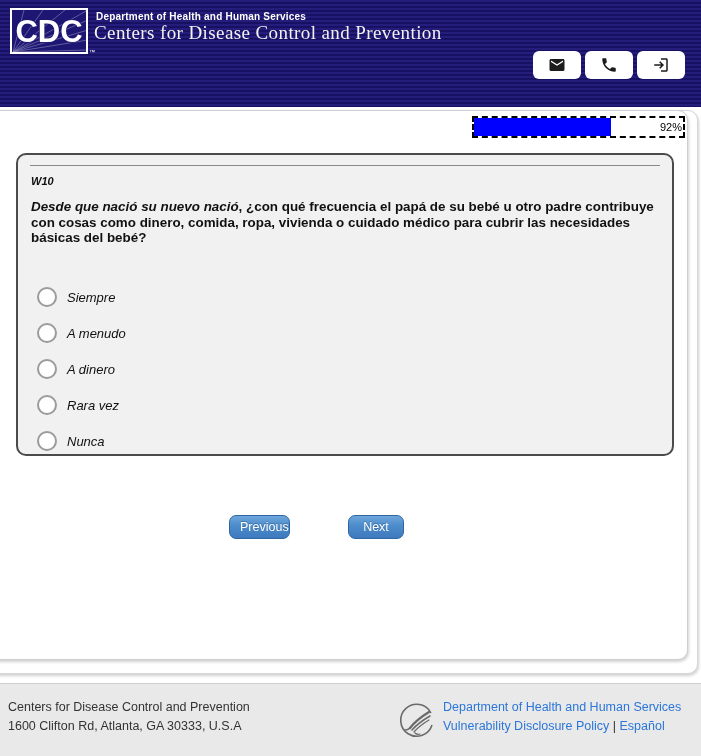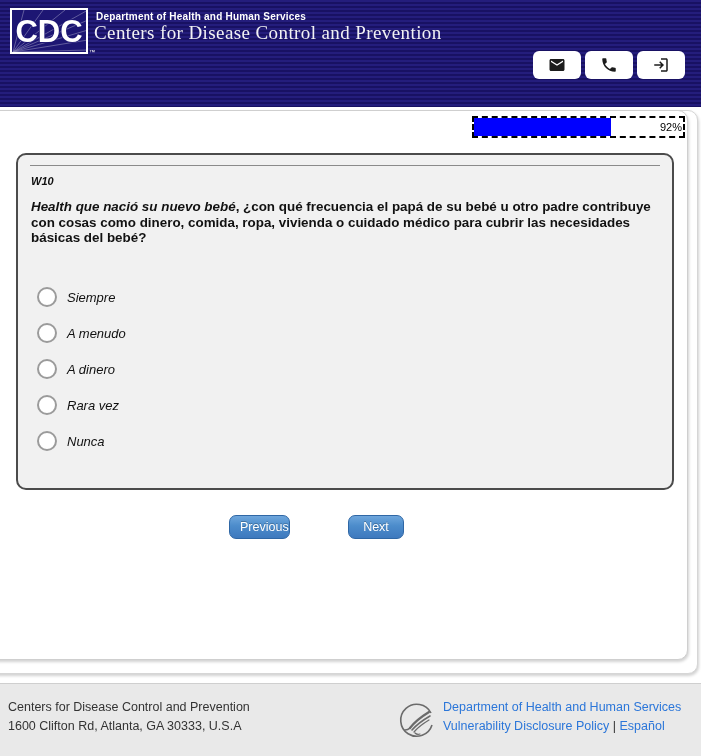--- a/index.html
+++ b/index.html
@@ -70,21 +70,21 @@
     background: #0000ff; height: 100%;
     flex-shrink: 1; min-width: 0;
   }
   .progress-label {
     flex-shrink: 0; font-size: 11px; line-height: 18px; padding: 0 1px;
     color: #000;
   }
 
   
   .card {
-    position: absolute; left: 16px; top: 153px; width: 658px; height: 337px;
+    position: absolute; left: 16px; top: 153px; width: 658px; height: 303px;
     background: #f1f1f1; border: 2px solid #4b4b4b; border-radius: 10px;
   }
   .card-rule {
     position: absolute; left: 12px; right: 12px; top: 10px;
     border-top: 1px solid #8a8a8a;
   }
   .qid {
     position: absolute; left: 13px; top: 20px;
     font-size: 11px; font-weight: bold; font-style: italic; color: #111;
   }
@@ -181,21 +181,21 @@
 <div class="panel-inner"></div>
 
 <div class="progress-box">
   <div class="progress-fill" style="width: 92%; background: rgb(0, 0, 255);"></div>
   <span class="progress-label">92%</span>
 </div>
 
 <div class="card">
   <div class="card-rule"></div>
   <div class="qid">W10</div>
-  <div class="qtext"><span class="q-italic">Health que nació su nuevo bebé</span><span>, ¿con qué frecuencia el papá de su bebé u otro padre contribuye con cosas como dinero, comida, ropa, vivienda o cuidado médico para cubrir las necesidades básicas del bebé?</span></div>
+  <div class="qtext"><span class="q-italic">Desde que nació su nuevo nació</span><span>, ¿con qué frecuencia el papá de su bebé u otro padre contribuye con cosas como dinero, comida, ropa, vivienda o cuidado médico para cubrir las necesidades básicas del bebé?</span></div>
 
   <div class="options">
     <div class="option-row" role="radio" aria-checked="false">
       <span class="radio"></span>
       <span class="option-label">Siempre</span>
     </div>
     <div class="option-row" role="radio" aria-checked="false">
       <span class="radio"></span>
       <span class="option-label">A menudo</span>
     </div>

